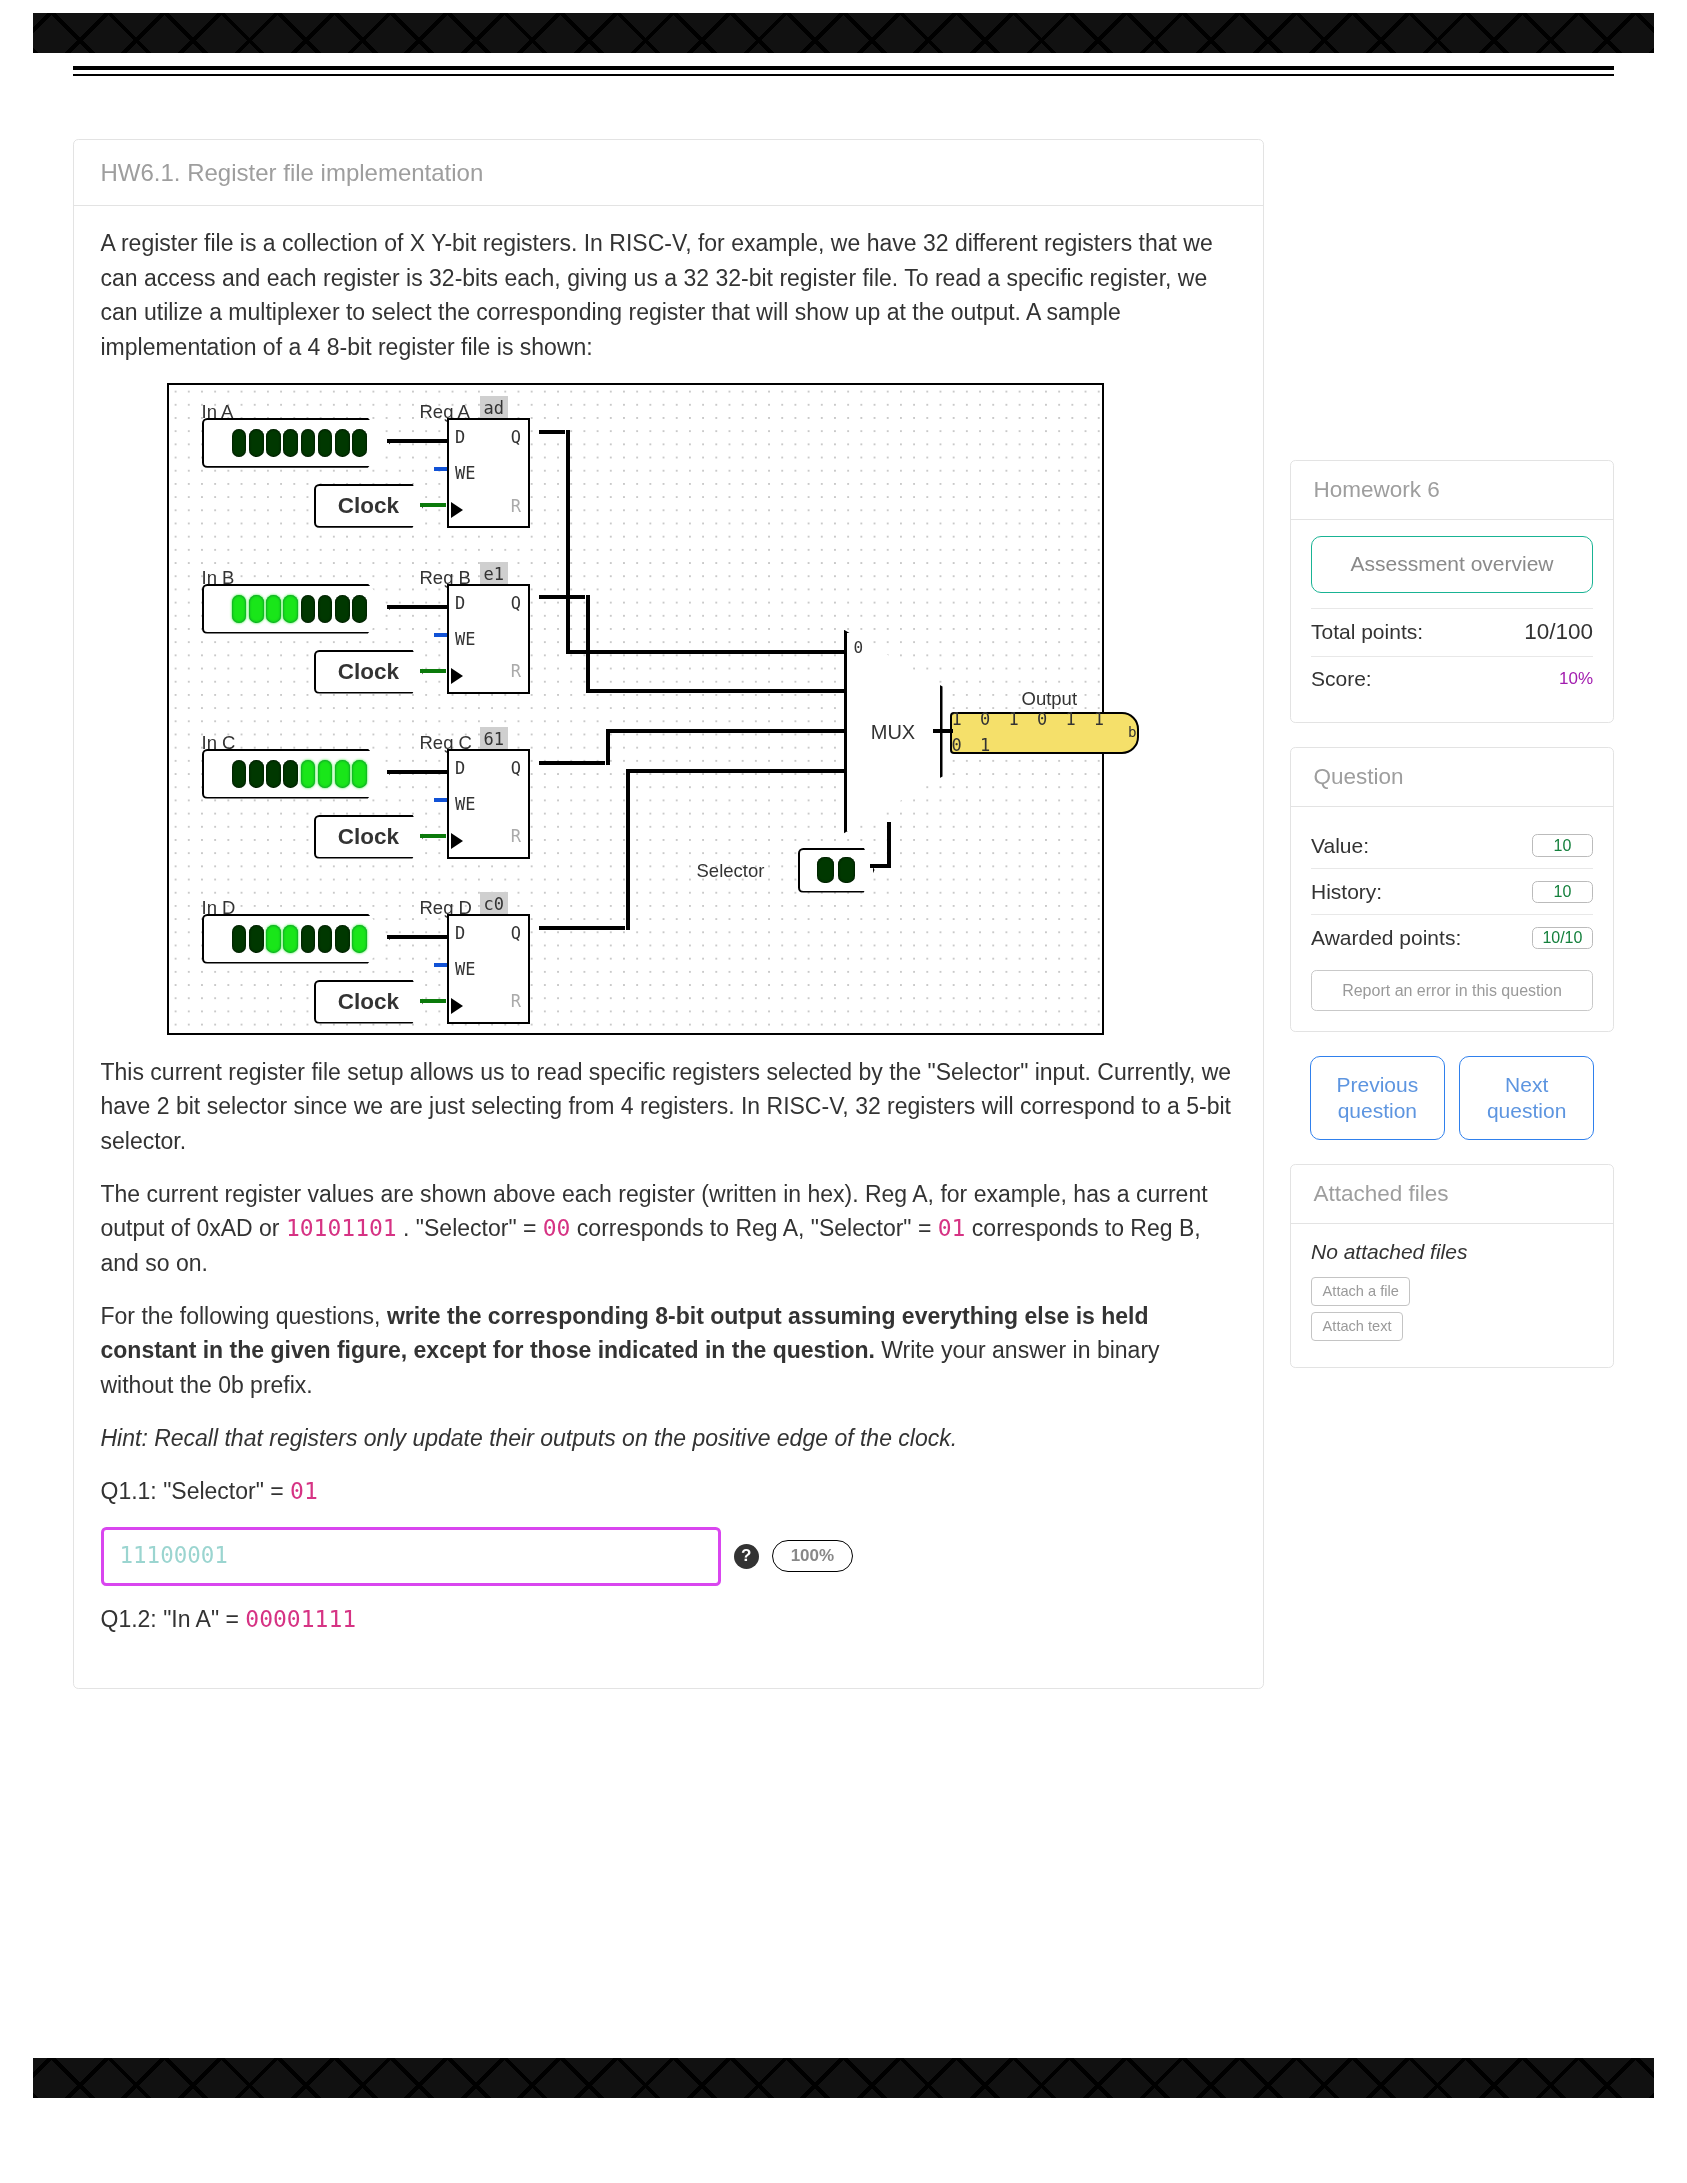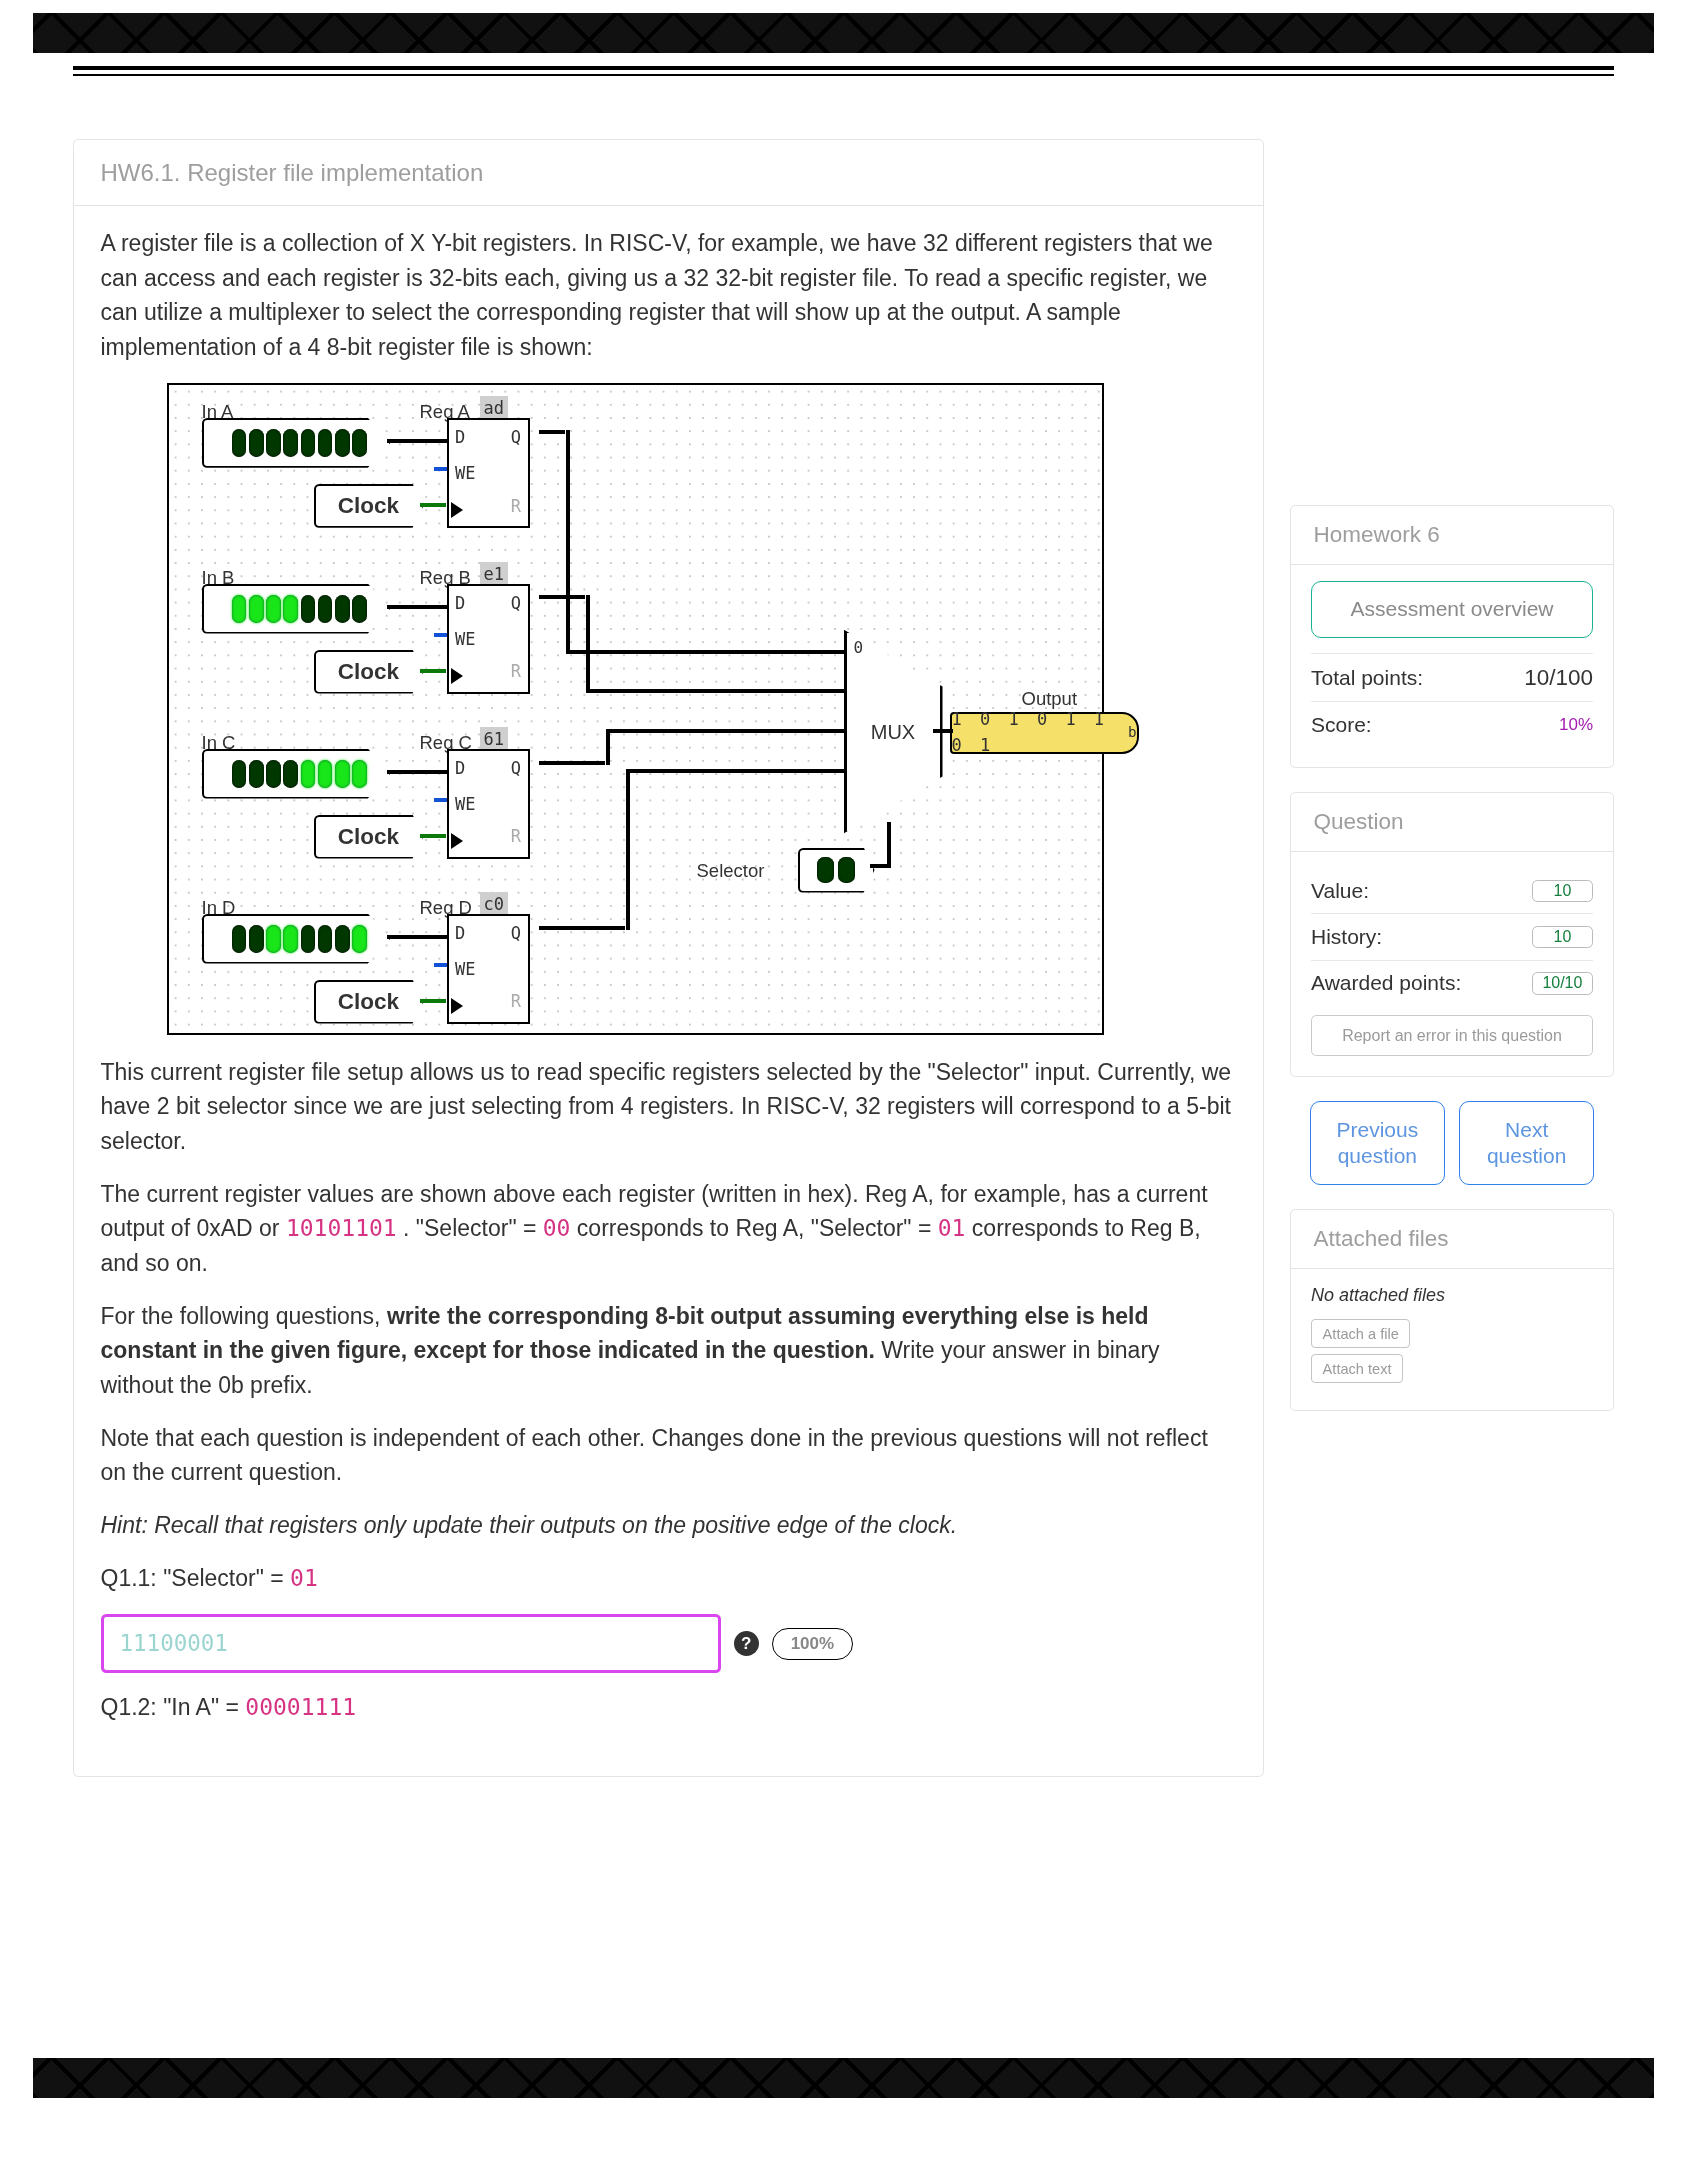--- a/index.html
+++ b/index.html
@@ -161,21 +161,21 @@
     font-size:16px; color:#15803d; text-align:center;
   }
   .report-btn {
     display:block; width:100%; border:1.3px solid #c9c9c9; border-radius:5.3px;
     color:#9a9a9a; background:#fff; padding:10.6px 6.6px; font-size:16px; text-align:center;
     box-sizing:border-box;
   }
   .nav-btns { display:flex; flex-direction:row; gap:14.6px; padding:0 20px;}
   .nav-btns .btn { border-color:#2f80ed; color:#5d95e0;}
   .nav-btns .btn.next { max-width:198px; margin:0 auto; }
-  .attach-body p { margin:0 0 13.2px; font-style:italic; font-size:18px;}
+  .attach-body p { margin:0 0 13.2px; font-style:italic; font-size:21px;}
   .mini-btn {
     display:inline-block; border:1px solid #c4c4c4; border-radius:4px;
     color:#9a9a9a; font-size:14.6px; padding:5.3px 10.6px; margin-bottom:6.6px;
   }
 </style>
 </head>
 <body>
 
 <div class="page">
   <div class="lattice top"></div>
@@ -347,21 +347,20 @@
           <span class="mono">01</span>
           <span> corresponds to Reg B, and so on.</span>
         </p>
 
         <p>
           <span>For the following questions, </span>
           <span class="bold">write the corresponding 8-bit output assuming everything else is held constant in the given figure, except for those indicated in the question.</span>
           <span> Write your answer in binary without the 0b prefix.</span>
         </p>
 
-        <p>Note that each question is independent of each other. Changes done in the previous questions will not reflect on the current question.</p>
         <p class="hint">Hint: Recall that registers only update their outputs on the positive edge of the clock.</p>
 
         <p>
           <span>Q1.1: "Selector" = </span>
           <span class="mono">01</span>
         </p>
 
         <div class="answer-row">
           <div class="answer-input">11100001</div>
           <div class="help-icon">?</div>

